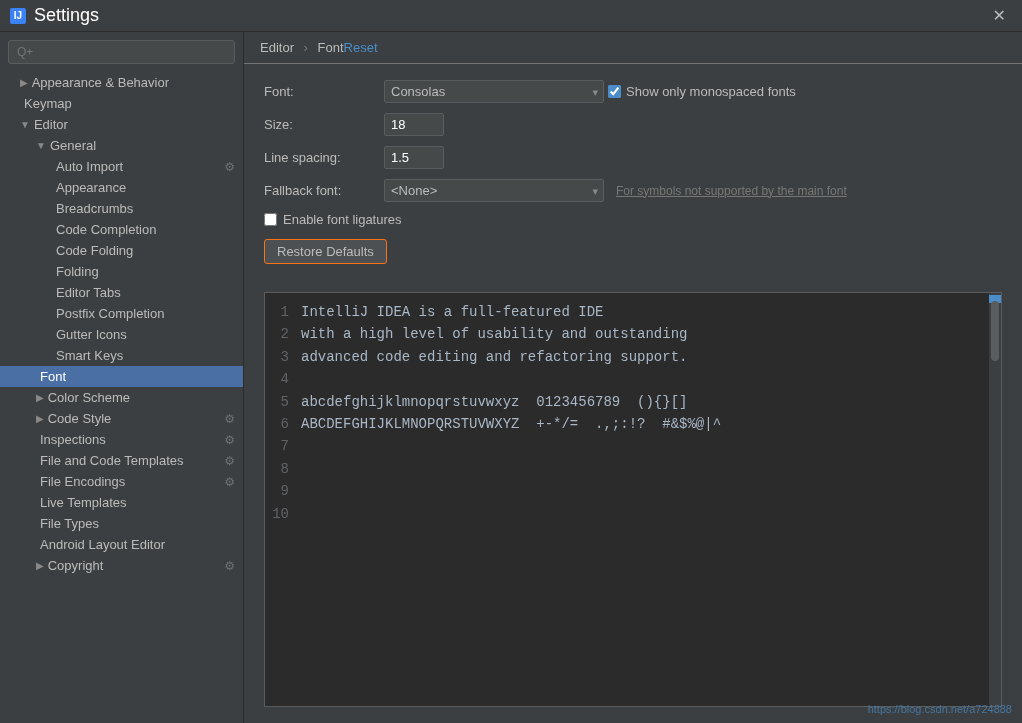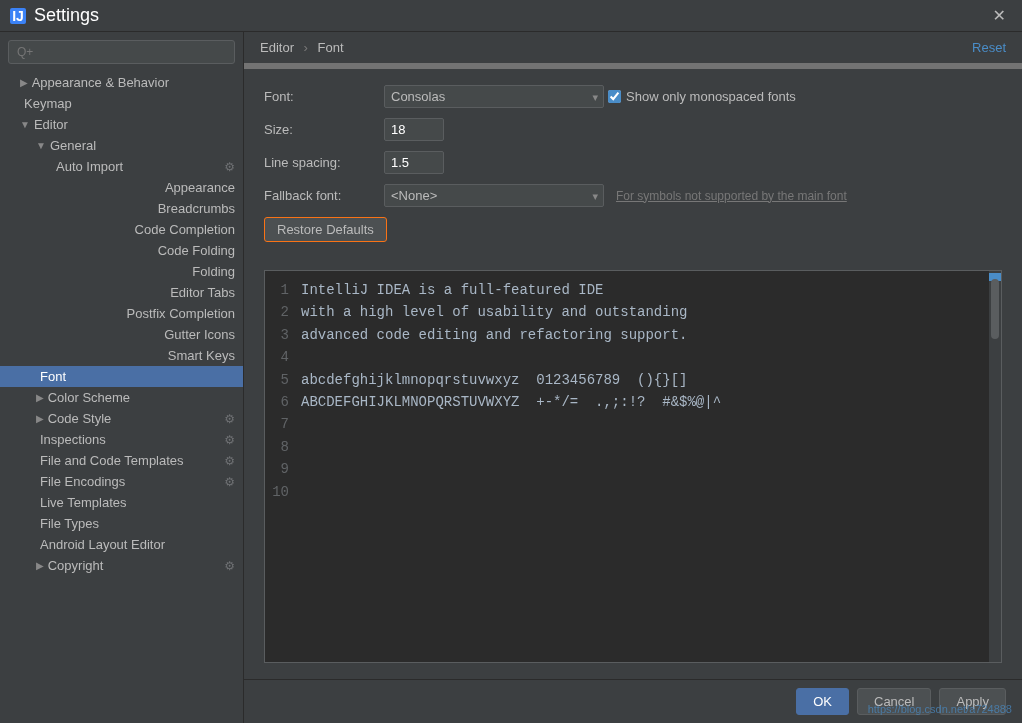--- a/index.html
+++ b/index.html
@@ -32,21 +32,21 @@
       border-bottom: 1px solid #2b2b2b;
       flex-shrink: 0;
     }
     .title-bar-icon {
       width: 16px;
       height: 16px;
       margin-right: 8px;
       background: #3b82f6;
       border-radius: 2px;
       display: flex; align-items: center; justify-content: center;
-      font-size: 14px; font-weight: bold; color: white;
+      font-size: 10px; font-weight: bold; color: white;
     }
     .title-bar-title {
       color: #ffffff;
       font-size: 18px;
       flex: 1;
     }
     .title-bar-close {
       color: #bbbbbb;
       cursor: pointer;
       font-size: 16px;
@@ -112,44 +112,43 @@
       font-weight: normal;
     }
     .tree-arrow {
       margin-right: 4px;
       font-size: 10px;
       color: #888;
       flex-shrink: 0;
     }
     .tree-indent-1 { padding-left: 20px; }
     .tree-indent-2 { padding-left: 36px; }
-    .tree-indent-3 { padding-left: 52px; justify-content: space-between; }
+    .tree-indent-3 { padding-left: 52px; }
 
     .tree-item .gear-icon {
       margin-left: auto;
       color: #6e7073;
       font-size: 12px;
     }
 
     
     .content-area {
       flex: 1;
       background: #3c3f41;
       display: flex;
       flex-direction: column;
       overflow: hidden;
     }
 
     
     .content-header {
       display: flex;
       align-items: center;
-      justify-content: space-between;
       padding: 8px 16px;
-      border-bottom: 6px solid #737373;
+      border-bottom: 1px solid #737373;
       flex-shrink: 0;
     }
     .breadcrumb {
       color: #bbbbbb;
       font-size: 13px;
     }
     .breadcrumb-sep { margin: 0 6px; color: #777; }
     .breadcrumb-current { color: #bbbbbb; }
     .reset-btn {
       color: #4a8dc8;
@@ -525,20 +524,24 @@
           <span class="form-label">Fallback font:</span>
           <div class="select-wrapper">
             <select class="form-select">
               <option>&lt;None&gt;</option>
             </select>
           </div>
           <span class="hint-text">For symbols not supported by the main font</span>
         </div>
 
         
+        <div class="enable-ligatures-row" style="margin-top:10px;">
+          <input type="checkbox" style="">
+          <span>Enable font ligatures</span>
+        </div>
 
         
         <button class="restore-btn">Restore Defaults</button>
       </div>
 
       <div class="preview-area">
         <div class="preview-lines">
           <div class="preview-line">
             <span class="line-number">1</span>
             <span class="line-content">IntelliJ IDEA is a full-featured IDE</span>
@@ -579,22 +582,17 @@
             <span class="line-number">10</span>
             <span class="line-content"></span>
           </div>
         </div>
         <div class="preview-scrollbar">
           <div class="preview-scrollbar-marker"></div>
           <div class="preview-scrollbar-thumb"></div>
         </div>
       </div>
 
-      <div class="bottom-bar">
-        <button class="btn btn-default">OK</button>
-        <button class="btn btn-secondary">Cancel</button>
-        <button class="btn btn-secondary">Apply</button>
-      </div>
     </div>
   </div>
 </div>
 
 <div class="watermark">https://blog.csdn.net/a724888</div>
 
 </body></html>

